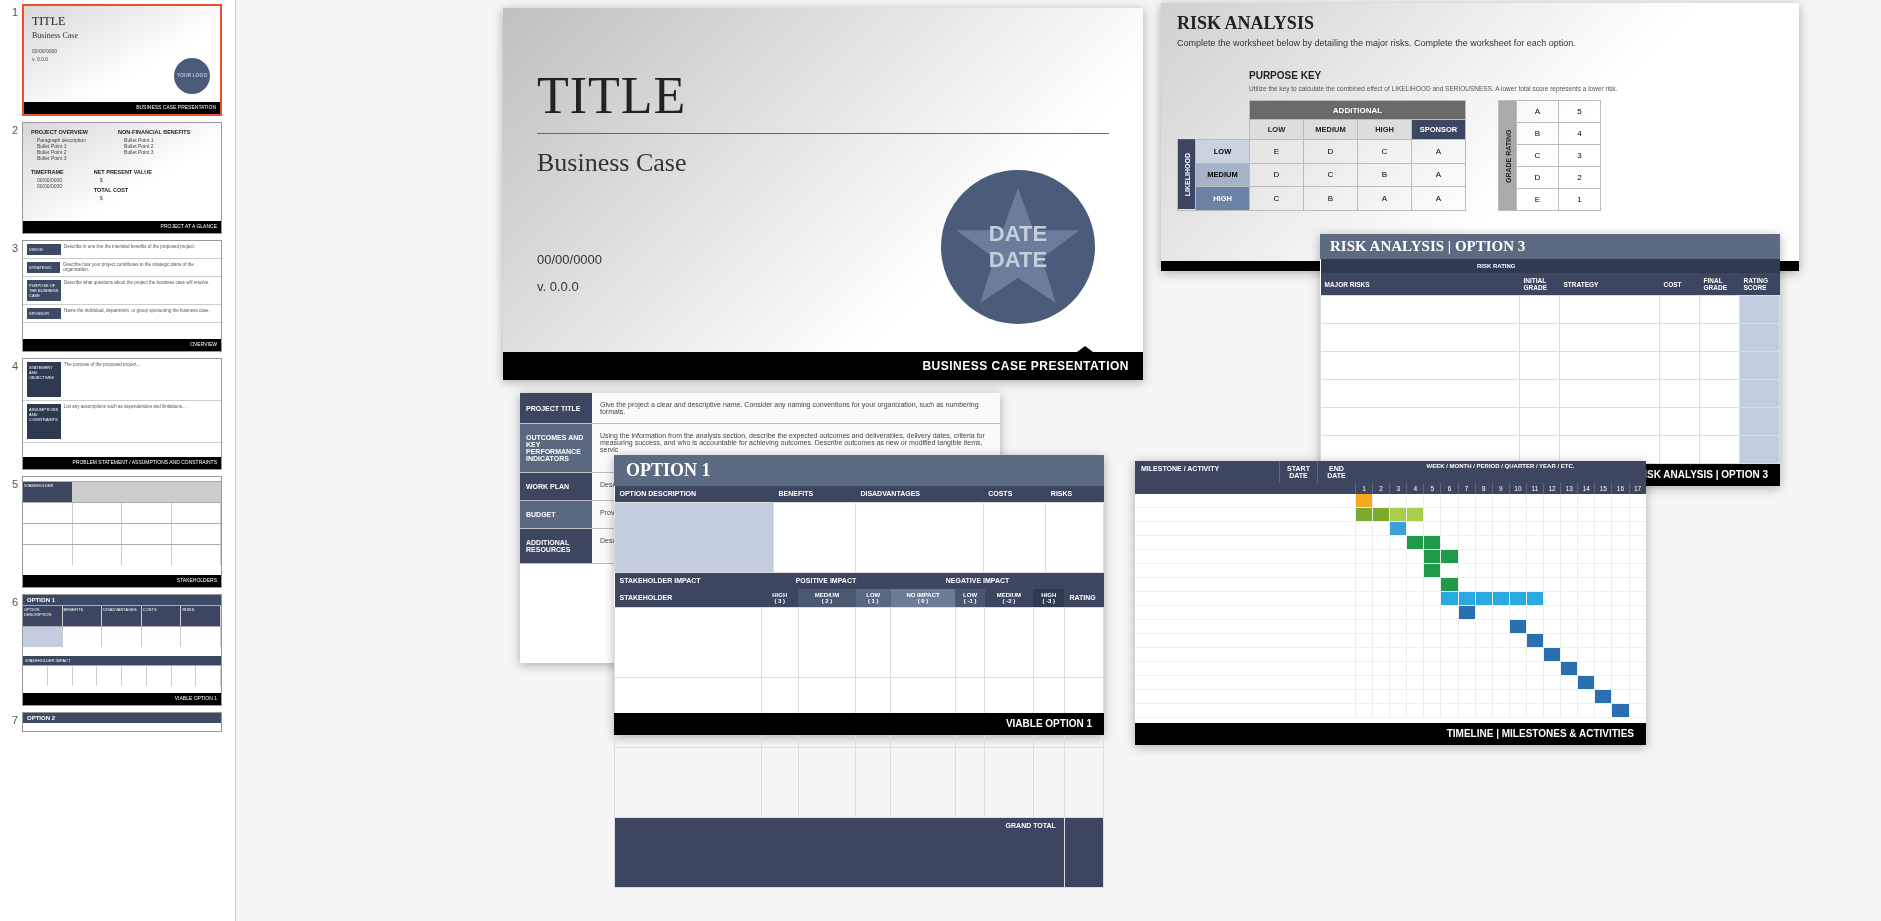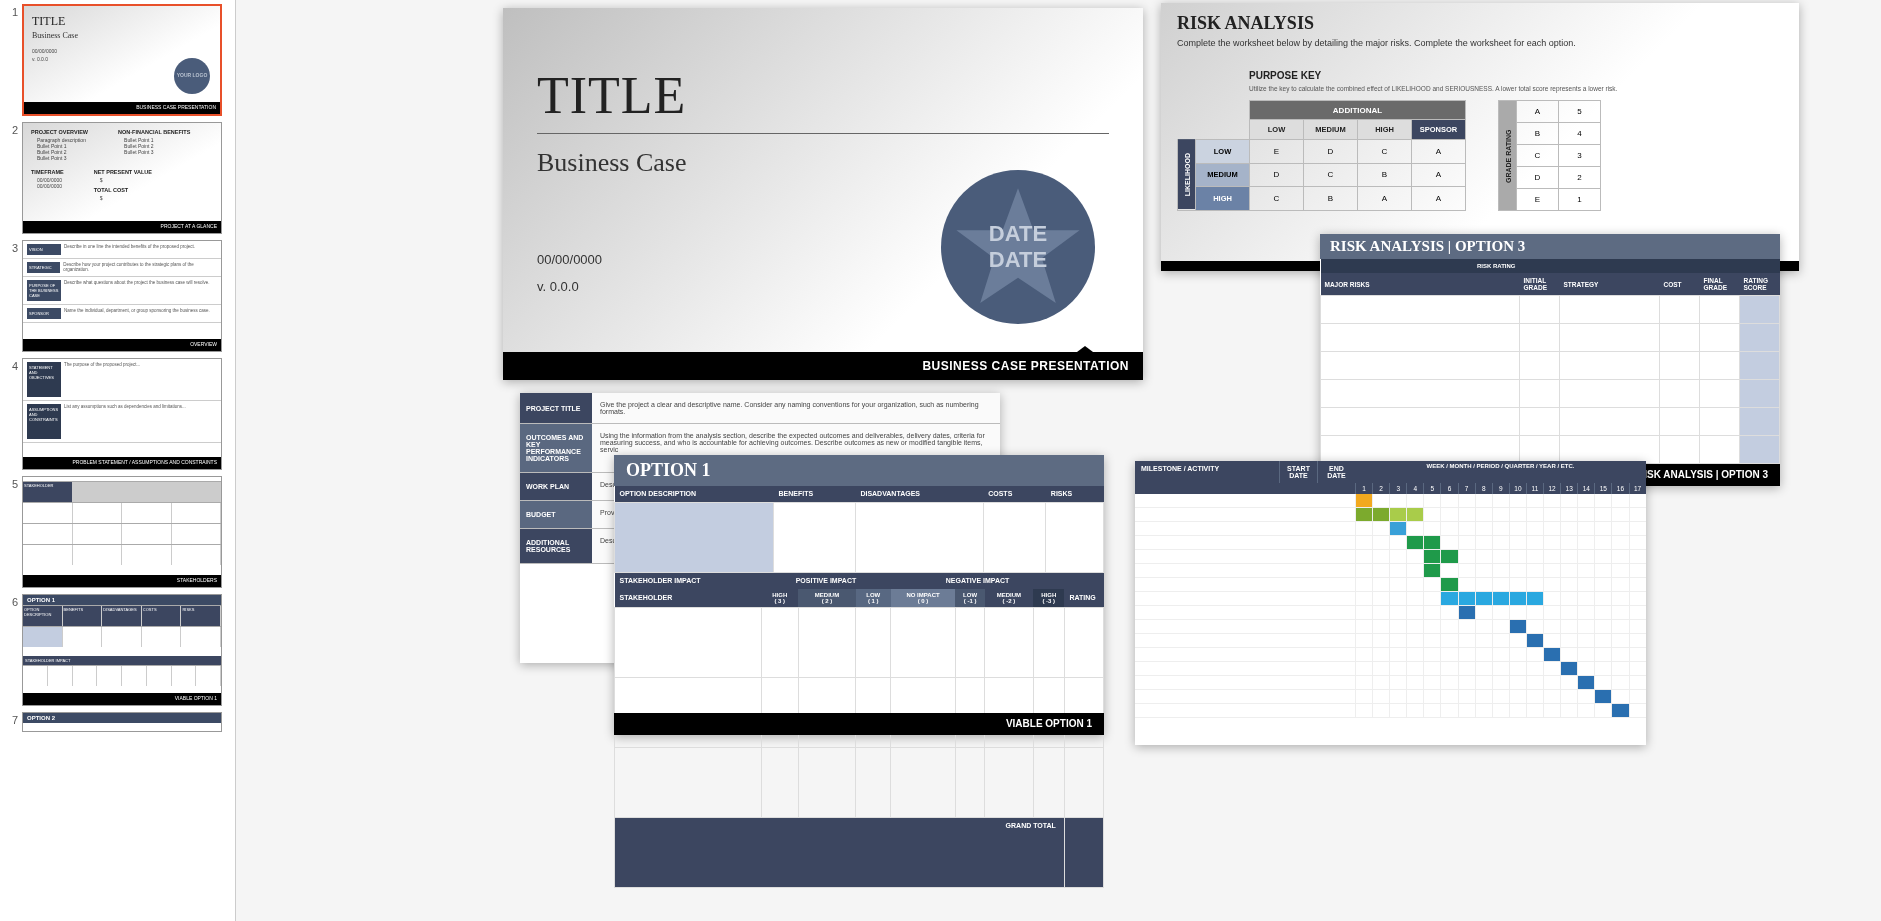--- a/index.html
+++ b/index.html
@@ -875,15 +875,16 @@
           <div class="cell" style=""></div>
           <div class="cell" style=""></div>
           <div class="cell" style=""></div>
           <div class="cell" style=""></div>
           <div class="cell" style=""></div>
           <div class="cell" style=""></div>
           <div class="cell" style="background:#2a6fb0;"></div>
           <div class="cell" style=""></div>
         </div>
       </div>
+    <div class="footer">TIMELINE | MILESTONES &amp; ACTIVITIES</div>
   </div>
 
 </div>
 
 </body></html>

